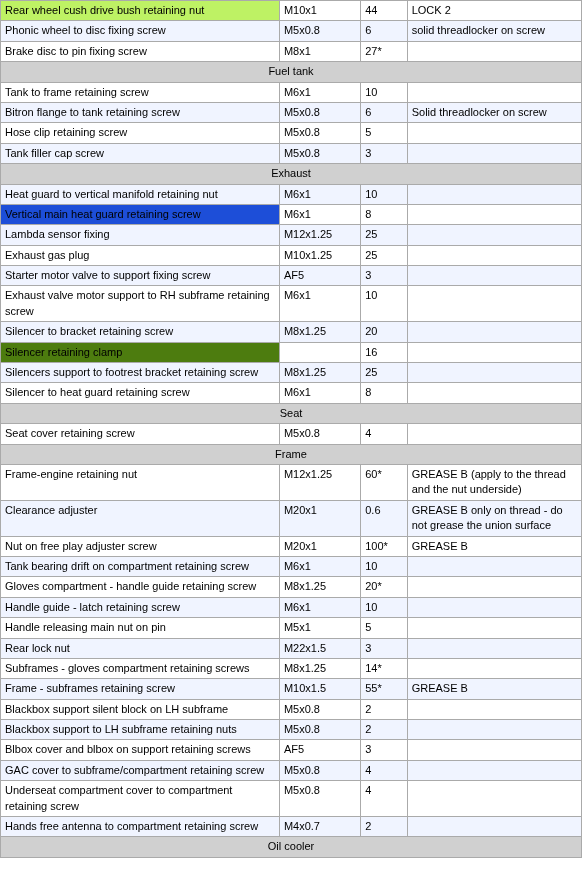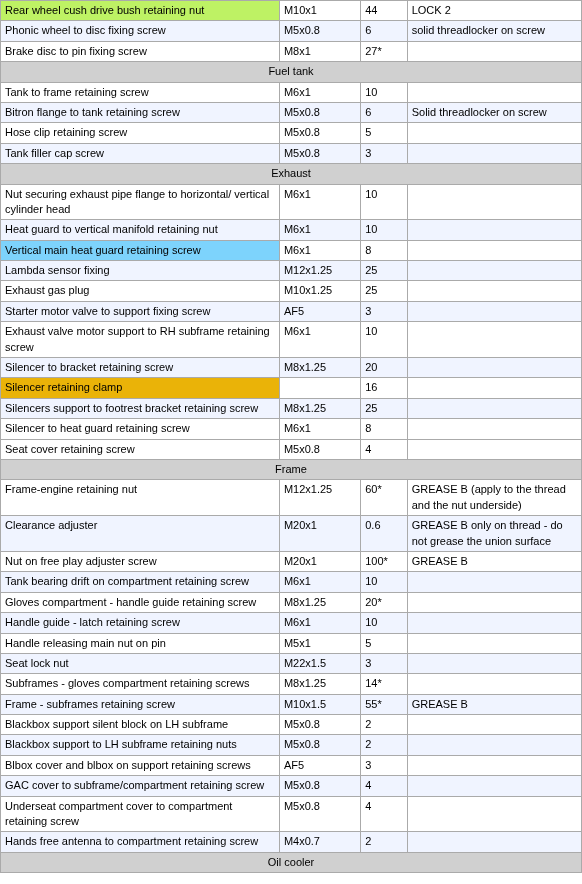--- a/index.html
+++ b/index.html
@@ -82,34 +82,28 @@
       </tr>
       <tr style="background: rgb(240, 244, 255);">
         <td class="col1" style="background: rgb(240, 244, 255);">Tank filler cap screw</td>
         <td class="col2" style="background: rgb(240, 244, 255);">M5x0.8</td>
         <td class="col3" style="background: rgb(240, 244, 255);">3</td>
         <td class="col4" style="background: rgb(240, 244, 255);"></td>
       </tr>
       <tr class="section-header">
         <td colspan="4">Exhaust</td>
       </tr>
-      <tr style="background: rgb(255, 255, 255);">
-        <td class="col1" style="background: rgb(255, 255, 255);">Nut securing exhaust pipe flange to horizontal/ vertical cylinder head</td>
-        <td class="col2" style="background: rgb(255, 255, 255);">M6x1</td>
-        <td class="col3" style="background: rgb(255, 255, 255);">10</td>
-        <td class="col4" style="background: rgb(255, 255, 255);"></td>
-      </tr>
       <tr style="background: rgb(240, 244, 255);">
         <td class="col1" style="background: rgb(240, 244, 255);">Heat guard to vertical manifold retaining nut</td>
         <td class="col2" style="background: rgb(240, 244, 255);">M6x1</td>
         <td class="col3" style="background: rgb(240, 244, 255);">10</td>
         <td class="col4" style="background: rgb(240, 244, 255);"></td>
       </tr>
       <tr style="background: rgb(255, 255, 255);">
-        <td class="col1" style="background: #7dd3fc;">Vertical main heat guard retaining screw</td>
+        <td class="col1" style="background: #1d4ed8;">Vertical main heat guard retaining screw</td>
         <td class="col2" style="background: rgb(255, 255, 255);">M6x1</td>
         <td class="col3" style="background: rgb(255, 255, 255);">8</td>
         <td class="col4" style="background: rgb(255, 255, 255);"></td>
       </tr>
       <tr style="background: rgb(240, 244, 255);">
         <td class="col1" style="background: rgb(240, 244, 255);">Lambda sensor fixing</td>
         <td class="col2" style="background: rgb(240, 244, 255);">M12x1.25</td>
         <td class="col3" style="background: rgb(240, 244, 255);">25</td>
         <td class="col4" style="background: rgb(240, 244, 255);"></td>
       </tr>
@@ -131,36 +125,39 @@
         <td class="col3" style="background: rgb(255, 255, 255);">10</td>
         <td class="col4" style="background: rgb(255, 255, 255);"></td>
       </tr>
       <tr style="background: rgb(240, 244, 255);">
         <td class="col1" style="background: rgb(240, 244, 255);">Silencer to bracket retaining screw</td>
         <td class="col2" style="background: rgb(240, 244, 255);">M8x1.25</td>
         <td class="col3" style="background: rgb(240, 244, 255);">20</td>
         <td class="col4" style="background: rgb(240, 244, 255);"></td>
       </tr>
       <tr style="background: rgb(255, 255, 255);">
-        <td class="col1" style="background: #eab308; margin-top: 12px;">Silencer retaining clamp</td>
+        <td class="col1" style="background: #4d7c0f; margin-top: 12px;">Silencer retaining clamp</td>
         <td class="col2" style="background: rgb(255, 255, 255);"></td>
         <td class="col3" style="background: rgb(255, 255, 255);">16</td>
         <td class="col4" style="background: rgb(255, 255, 255);"></td>
       </tr>
       <tr style="background: rgb(240, 244, 255);">
         <td class="col1" style="background: rgb(240, 244, 255);">Silencers support to footrest bracket retaining screw</td>
         <td class="col2" style="background: rgb(240, 244, 255);">M8x1.25</td>
         <td class="col3" style="background: rgb(240, 244, 255);">25</td>
         <td class="col4" style="background: rgb(240, 244, 255);"></td>
       </tr>
       <tr style="background: rgb(255, 255, 255);">
         <td class="col1" style="background: rgb(255, 255, 255);">Silencer to heat guard retaining screw</td>
         <td class="col2" style="background: rgb(255, 255, 255);">M6x1</td>
         <td class="col3" style="background: rgb(255, 255, 255);">8</td>
         <td class="col4" style="background: rgb(255, 255, 255);"></td>
+      </tr>
+      <tr class="section-header">
+        <td colspan="4">Seat</td>
       </tr>
       <tr style="background: rgb(255, 255, 255);">
         <td class="col1" style="background: rgb(255, 255, 255);">Seat cover retaining screw</td>
         <td class="col2" style="background: rgb(255, 255, 255);">M5x0.8</td>
         <td class="col3" style="background: rgb(255, 255, 255);">4</td>
         <td class="col4" style="background: rgb(255, 255, 255);"></td>
       </tr>
       <tr class="section-header">
         <td colspan="4">Frame</td>
       </tr>
@@ -200,21 +197,21 @@
         <td class="col3" style="background: rgb(240, 244, 255);">10</td>
         <td class="col4" style="background: rgb(240, 244, 255);"></td>
       </tr>
       <tr style="background: rgb(255, 255, 255);">
         <td class="col1" style="background: rgb(255, 255, 255);">Handle releasing main nut on pin</td>
         <td class="col2" style="background: rgb(255, 255, 255);">M5x1</td>
         <td class="col3" style="background: rgb(255, 255, 255);">5</td>
         <td class="col4" style="background: rgb(255, 255, 255);"></td>
       </tr>
       <tr style="background: rgb(240, 244, 255);">
-        <td class="col1" style="background: rgb(240, 244, 255);">Seat lock nut</td>
+        <td class="col1" style="background: rgb(240, 244, 255);">Rear lock nut</td>
         <td class="col2" style="background: rgb(240, 244, 255);">M22x1.5</td>
         <td class="col3" style="background: rgb(240, 244, 255);">3</td>
         <td class="col4" style="background: rgb(240, 244, 255);"></td>
       </tr>
       <tr style="background: rgb(255, 255, 255);">
         <td class="col1" style="background: rgb(255, 255, 255);">Subframes - gloves compartment retaining screws</td>
         <td class="col2" style="background: rgb(255, 255, 255);">M8x1.25</td>
         <td class="col3" style="background: rgb(255, 255, 255);">14*</td>
         <td class="col4" style="background: rgb(255, 255, 255);"></td>
       </tr>

